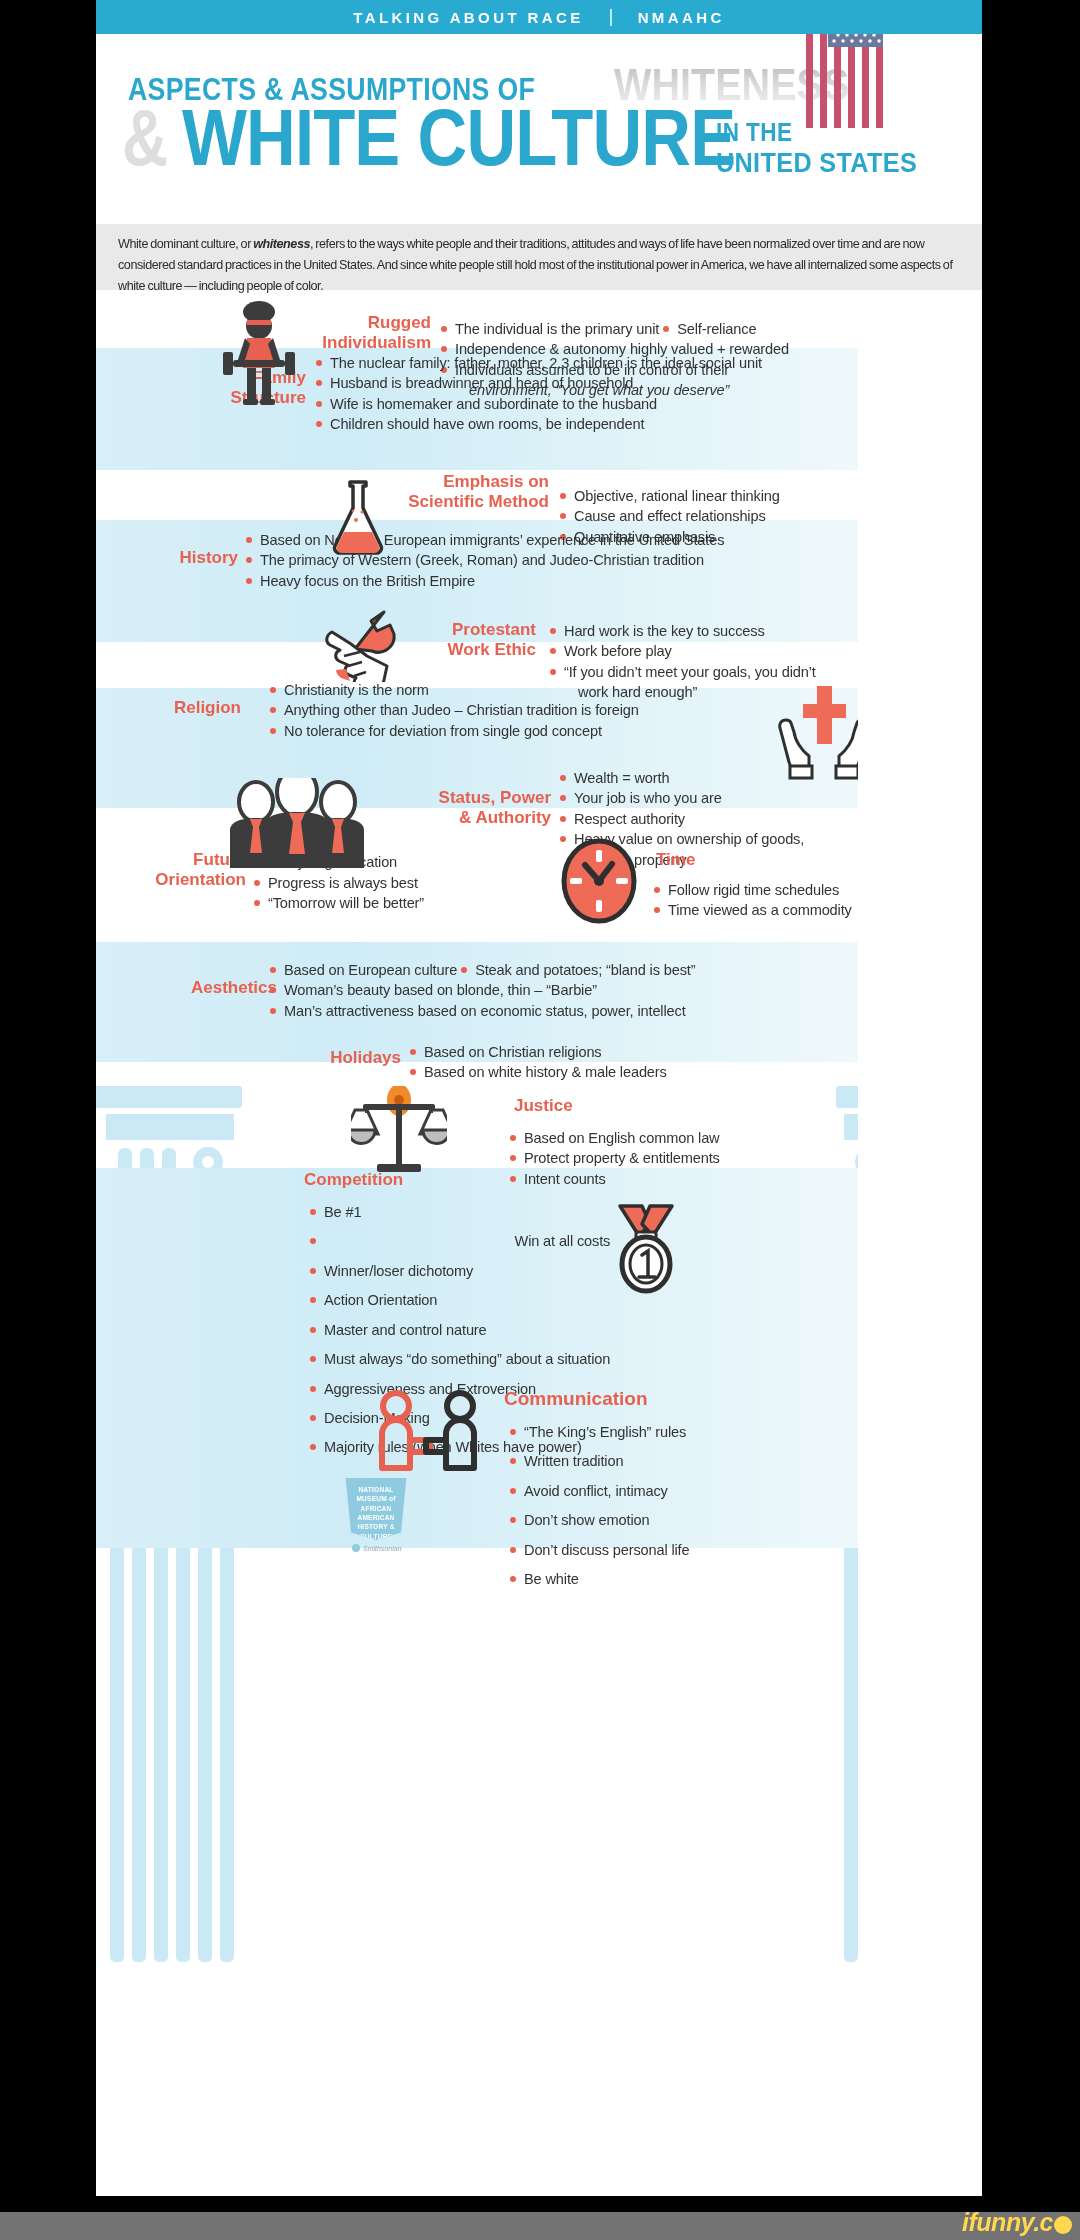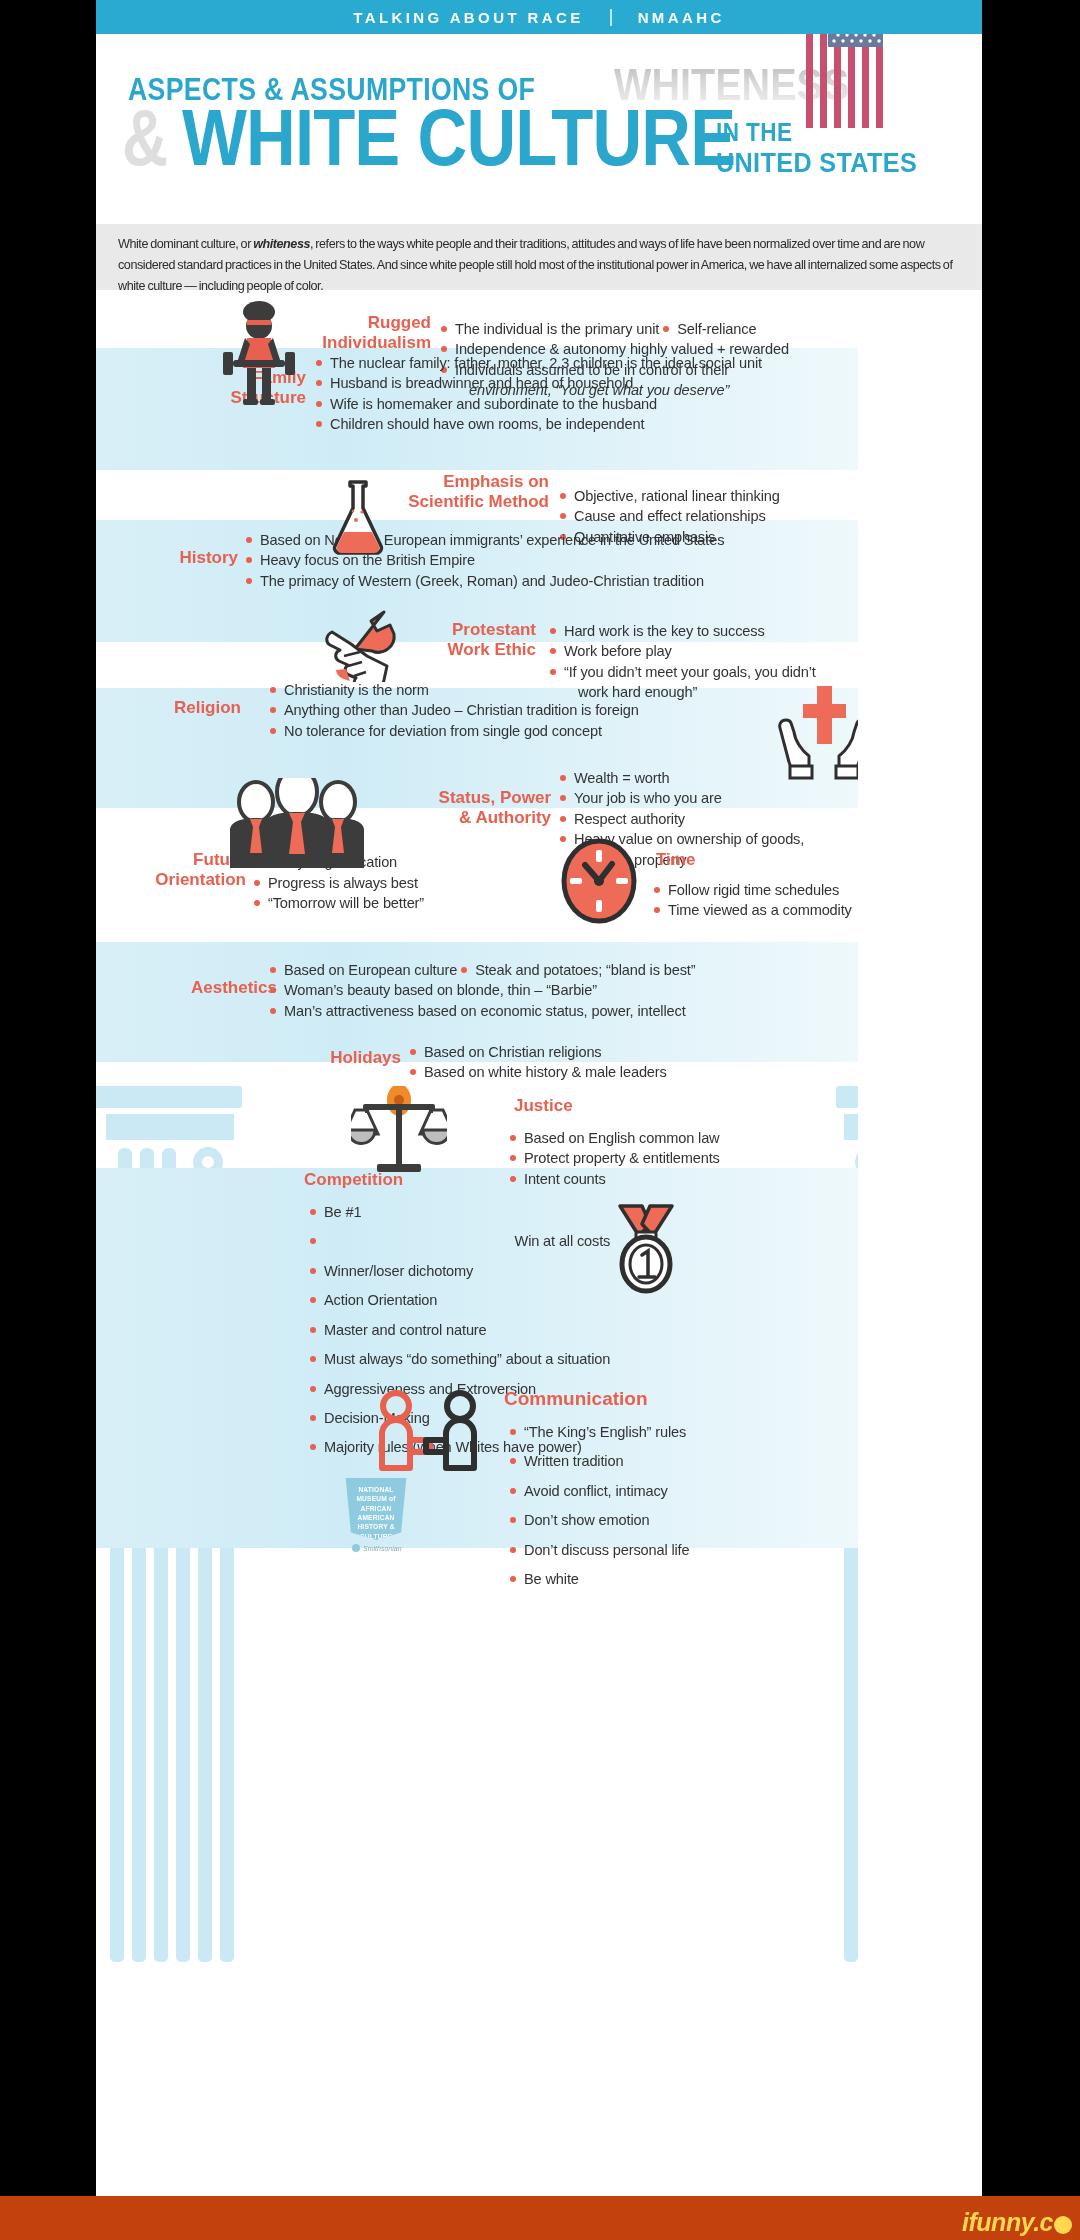--- a/index.html
+++ b/index.html
@@ -213,22 +213,22 @@
     content: "";
     position: absolute; left: 4px; top: 7px;
     width: 6px; height: 6px; border-radius: 50%;
     background: #E8604F;
   }
   .icon { position: absolute; z-index: 4; }
 
   
   .wm {
     position: absolute; left: 0; bottom: 0;
-    width: 1080px; height: 44px;
-    background: #c2410c;
+    width: 1080px; height: 28px;
+    background: #737373;
     z-index: 10;
   }
   .wm-text {
     position: absolute; right: 8px; bottom: 3px;
     font-size: 25px; font-weight: bold; font-style: italic;
     color: #FFD84D;
     letter-spacing: -0.5px;
   }
   .wm-smile {
     display: inline-block; width: 18px; height: 18px;
@@ -439,22 +439,22 @@
         <li>Objective, rational linear thinking</li>
         <li>Cause and effect relationships</li>
         <li>Quantitative emphasis</li>
       </ul>
 
       <div class="sec" style="left:30px; top:258px; width:112px;">
         <div class="sec-title right">History</div>
       </div>
       <ul class="bullets sec" style="left:148px; top:240px;">
         <li>Based on Northern European immigrants’ experience in the United States</li>
+        <li>The primacy of Western (Greek, Roman) and Judeo-Christian tradition</li>
         <li>Heavy focus on the British Empire</li>
-        <li>The primacy of Western (Greek, Roman) and Judeo-Christian tradition</li>
       </ul>
 
       <svg class="icon" style="left:228px; top:318px; width:82px; height:74px;" viewBox="0 0 82 74">
         <path d="M60 4 l-13 9 6 10 13 -6 4 9 a16 16 0 0 1 -22 17 l-17 -2 z" fill="#EE6B58" stroke="#2f2f2f" stroke-width="3" stroke-linejoin="round"></path>
         <path d="M8 24 c-6 3 -7 10 -2 13 l10 5 c-5 2 -6 8 -1 11 l9 4 c-4 3 -4 8 1 10 l7 3 c-3 3 -2 7 2 8 l12 4 a13 13 0 0 0 14 -10 l3 -14 -20 -10 -16 -12 z" fill="#ffffff" stroke="#2f2f2f" stroke-width="3" stroke-linejoin="round"></path>
         <path d="M20 48 l16 -4 M24 58 l14 -4 M30 68 l12 -4" stroke="#2f2f2f" stroke-width="2.4" fill="none"></path>
         <path d="M12 62 a10 10 0 0 0 8 9 l6 2 -4 -12 z" fill="#EE6B58"></path>
       </svg>
       <div class="sec" style="left:300px; top:330px; width:140px;">
         <div class="sec-title right">Protestant</div>

